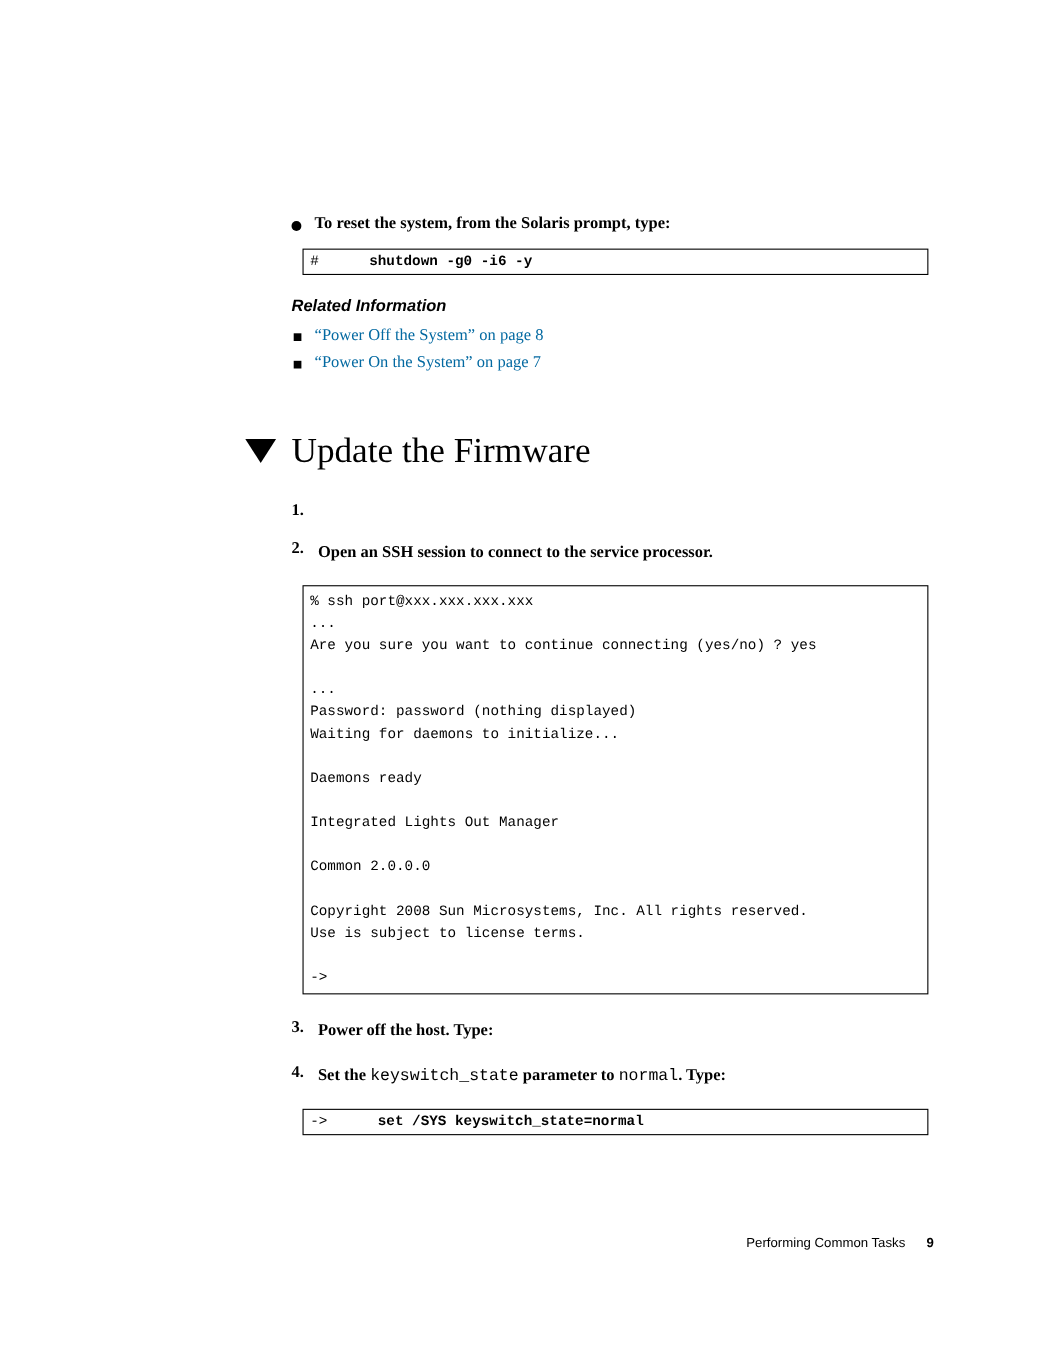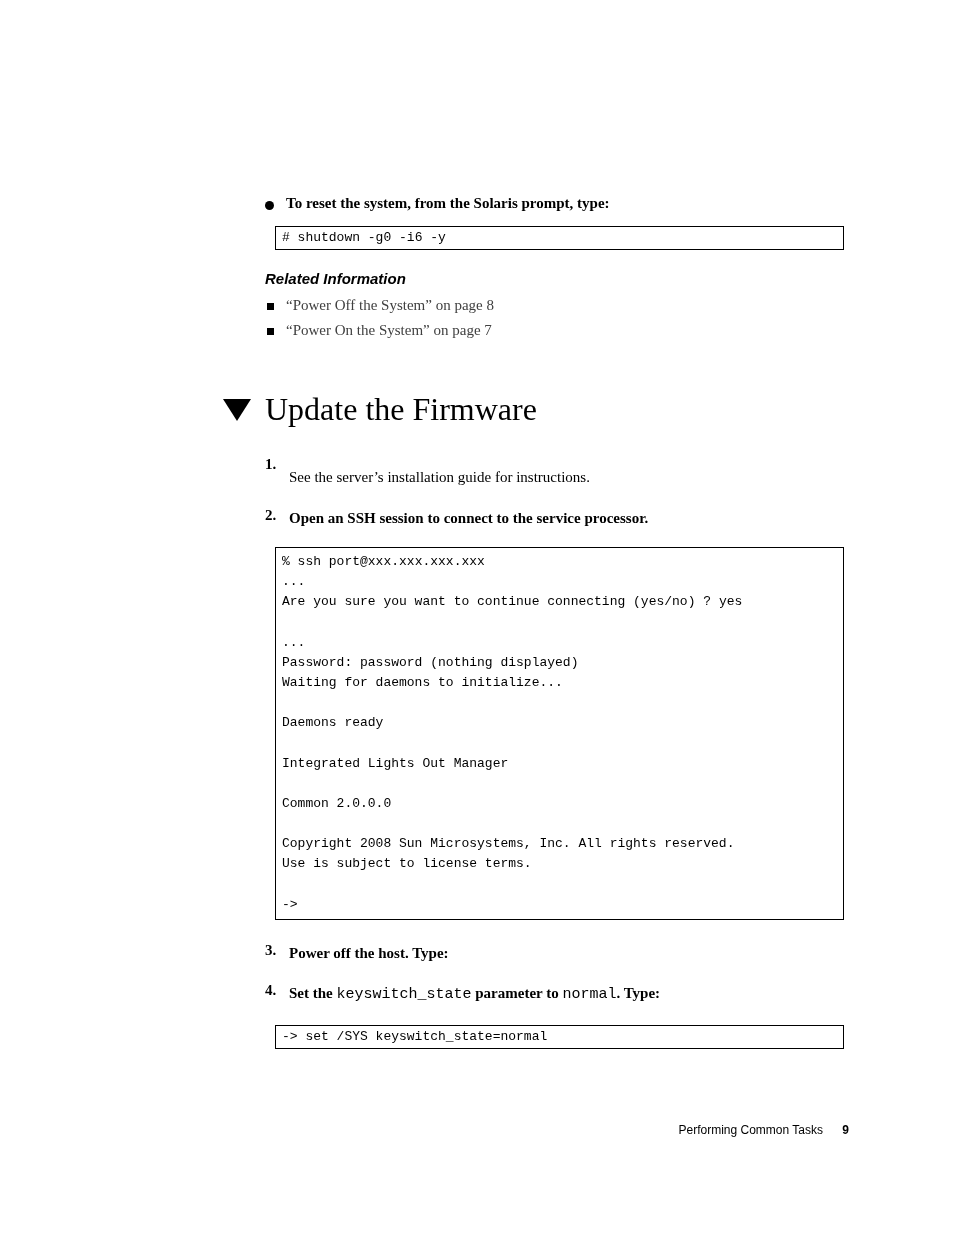--- a/index.html
+++ b/index.html
@@ -34,21 +34,21 @@
     .code-box {
       border: 1px solid #000;
       padding: 2px 6px;
       margin: 8px 0 20px 10px;
       font-family: "Courier New", monospace;
       font-size: 13px;
       line-height: 1.4;
       white-space: pre;
     }
     .code-box .prompt { font-weight: normal; }
-    .code-box .cmd { font-weight: normal; }
+    .code-box .cmd { font-weight: bold; margin-left: 38px; }
     .related-heading {
       font-family: Arial, Helvetica, sans-serif;
       font-size: 15px;
       font-weight: bold;
       margin-bottom: 10px;
       font-style: italic;
     }
     .square-bullet-list { margin-left: 2px; }
     .square-item {
       display: flex;
@@ -57,21 +57,21 @@
     }
     .square-bullet {
       width: 7px;
       height: 7px;
       background: #000;
       margin-right: 12px;
       margin-top: 6px;
       flex-shrink: 0;
     }
     .link-text {
-      color: #404040;
+      color: #0369a1;
       font-size: 15px;
       font-family: Georgia, serif;
     }
     .heading-row {
       display: flex;
       align-items: center;
       margin-top: 52px;
       margin-bottom: 28px;
       margin-left: -42px;
     }
@@ -160,21 +160,20 @@
   <div class="triangle-down"></div>
   <div class="main-heading">Update the Firmware</div>
 </div>
 
 <div class="step-list">
 
   <div class="step-block">
     <div class="step">
       <div class="step-num">1.</div>
       <div class="step-body">
-        <div class="step-sub">See the server’s installation guide for instructions.</div>
       </div>
     </div>
   </div>
 
   <div class="step-block">
     <div class="step">
       <div class="step-num">2.</div>
       <div class="step-body">
         <div class="step-text">Open an SSH session to connect to the service processor.</div>
       </div>

